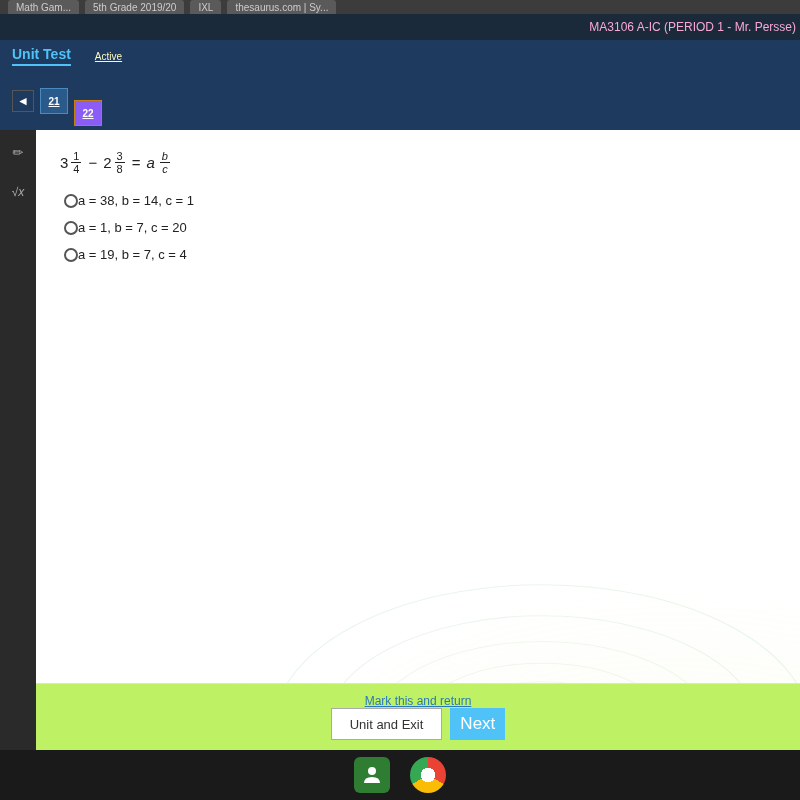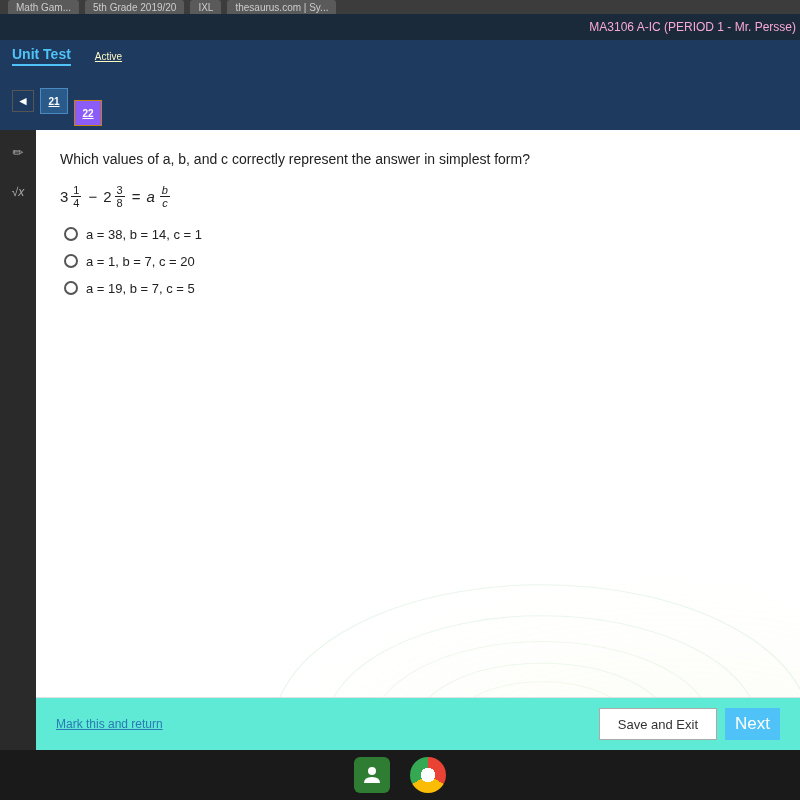--- a/index.html
+++ b/index.html
@@ -195,47 +195,47 @@
       list-style: none;
       display: flex;
       flex-direction: column;
       gap: 12px;
       margin-left: 4px;
     }
 
     .option-item {
       display: flex;
       align-items: center;
-      gap: 8px;
       cursor: pointer;
       font-size: 13px;
       color: #222;
     }
 
     .radio-circle {
       width: 14px;
       height: 14px;
       border-radius: 50%;
       border: 2px solid #555;
       display: inline-block;
       flex-shrink: 0;
     }
 
     
     .question-footer {
       position: absolute;
       bottom: 0;
       left: 0;
       right: 0;
-      background: #5eead4;
+      background: #bef264;
       padding: 10px 20px;
       display: flex;
       align-items: center;
       justify-content: space-between;
       border-top: 1px solid #e0e0e0;
+      flex-direction: column;
     }
 
     .mark-return-link {
       color: #2a7ab5;
       font-size: 12px;
       text-decoration: underline;
       cursor: pointer;
     }
 
     .footer-buttons {
@@ -369,21 +369,20 @@
           <ellipse cx="420" cy="280" rx="260" ry="140" fill="none" stroke="#90cca0" stroke-width="1" opacity="0.4"></ellipse>
           <ellipse cx="420" cy="280" rx="210" ry="110" fill="none" stroke="#90cca0" stroke-width="1" opacity="0.35"></ellipse>
           <ellipse cx="420" cy="280" rx="165" ry="85" fill="none" stroke="#a0cc90" stroke-width="1" opacity="0.3"></ellipse>
           <ellipse cx="420" cy="280" rx="125" ry="64" fill="none" stroke="#a0cc90" stroke-width="1" opacity="0.3"></ellipse>
           <ellipse cx="420" cy="280" rx="90" ry="46" fill="none" stroke="#b0d490" stroke-width="1" opacity="0.3"></ellipse>
           <ellipse cx="420" cy="280" rx="60" ry="30" fill="none" stroke="#b0d490" stroke-width="1" opacity="0.3"></ellipse>
           <ellipse cx="420" cy="280" rx="35" ry="17" fill="none" stroke="#c0dc90" stroke-width="1" opacity="0.3"></ellipse>
         </svg>
       </div>
 
-      <p class="question-text">Which values of a, b, and c correctly represent the answer in simplest form?</p>
 
       <div class="math-expression">
         <span style="font-size:15px;">3</span>
         <span class="frac">
           <span class="num">1</span>
           <span class="den">4</span>
         </span>
         <span style="margin:0 4px;">−</span>
         <span style="font-size:15px;">2</span>
         <span class="frac">
@@ -402,28 +401,28 @@
         <li class="option-item">
           <span class="radio-circle"></span>
           <span>a = 38, b = 14, c = 1</span>
         </li>
         <li class="option-item">
           <span class="radio-circle"></span>
           <span>a = 1, b = 7, c = 20</span>
         </li>
         <li class="option-item">
           <span class="radio-circle"></span>
-          <span>a = 19, b = 7, c = 5</span>
+          <span>a = 19, b = 7, c = 4</span>
         </li>
       </ul>
 
       <div class="question-footer">
         <span class="mark-return-link">Mark this and return</span>
         <div class="footer-buttons">
-          <button class="btn-save-exit">Save and Exit</button>
+          <button class="btn-save-exit">Unit and Exit</button>
           <button class="btn-next">Next</button>
         </div>
       </div>
 
     </div>
   </div>
 </div>
 
 <div class="taskbar">
   <div class="taskbar-icon green">

